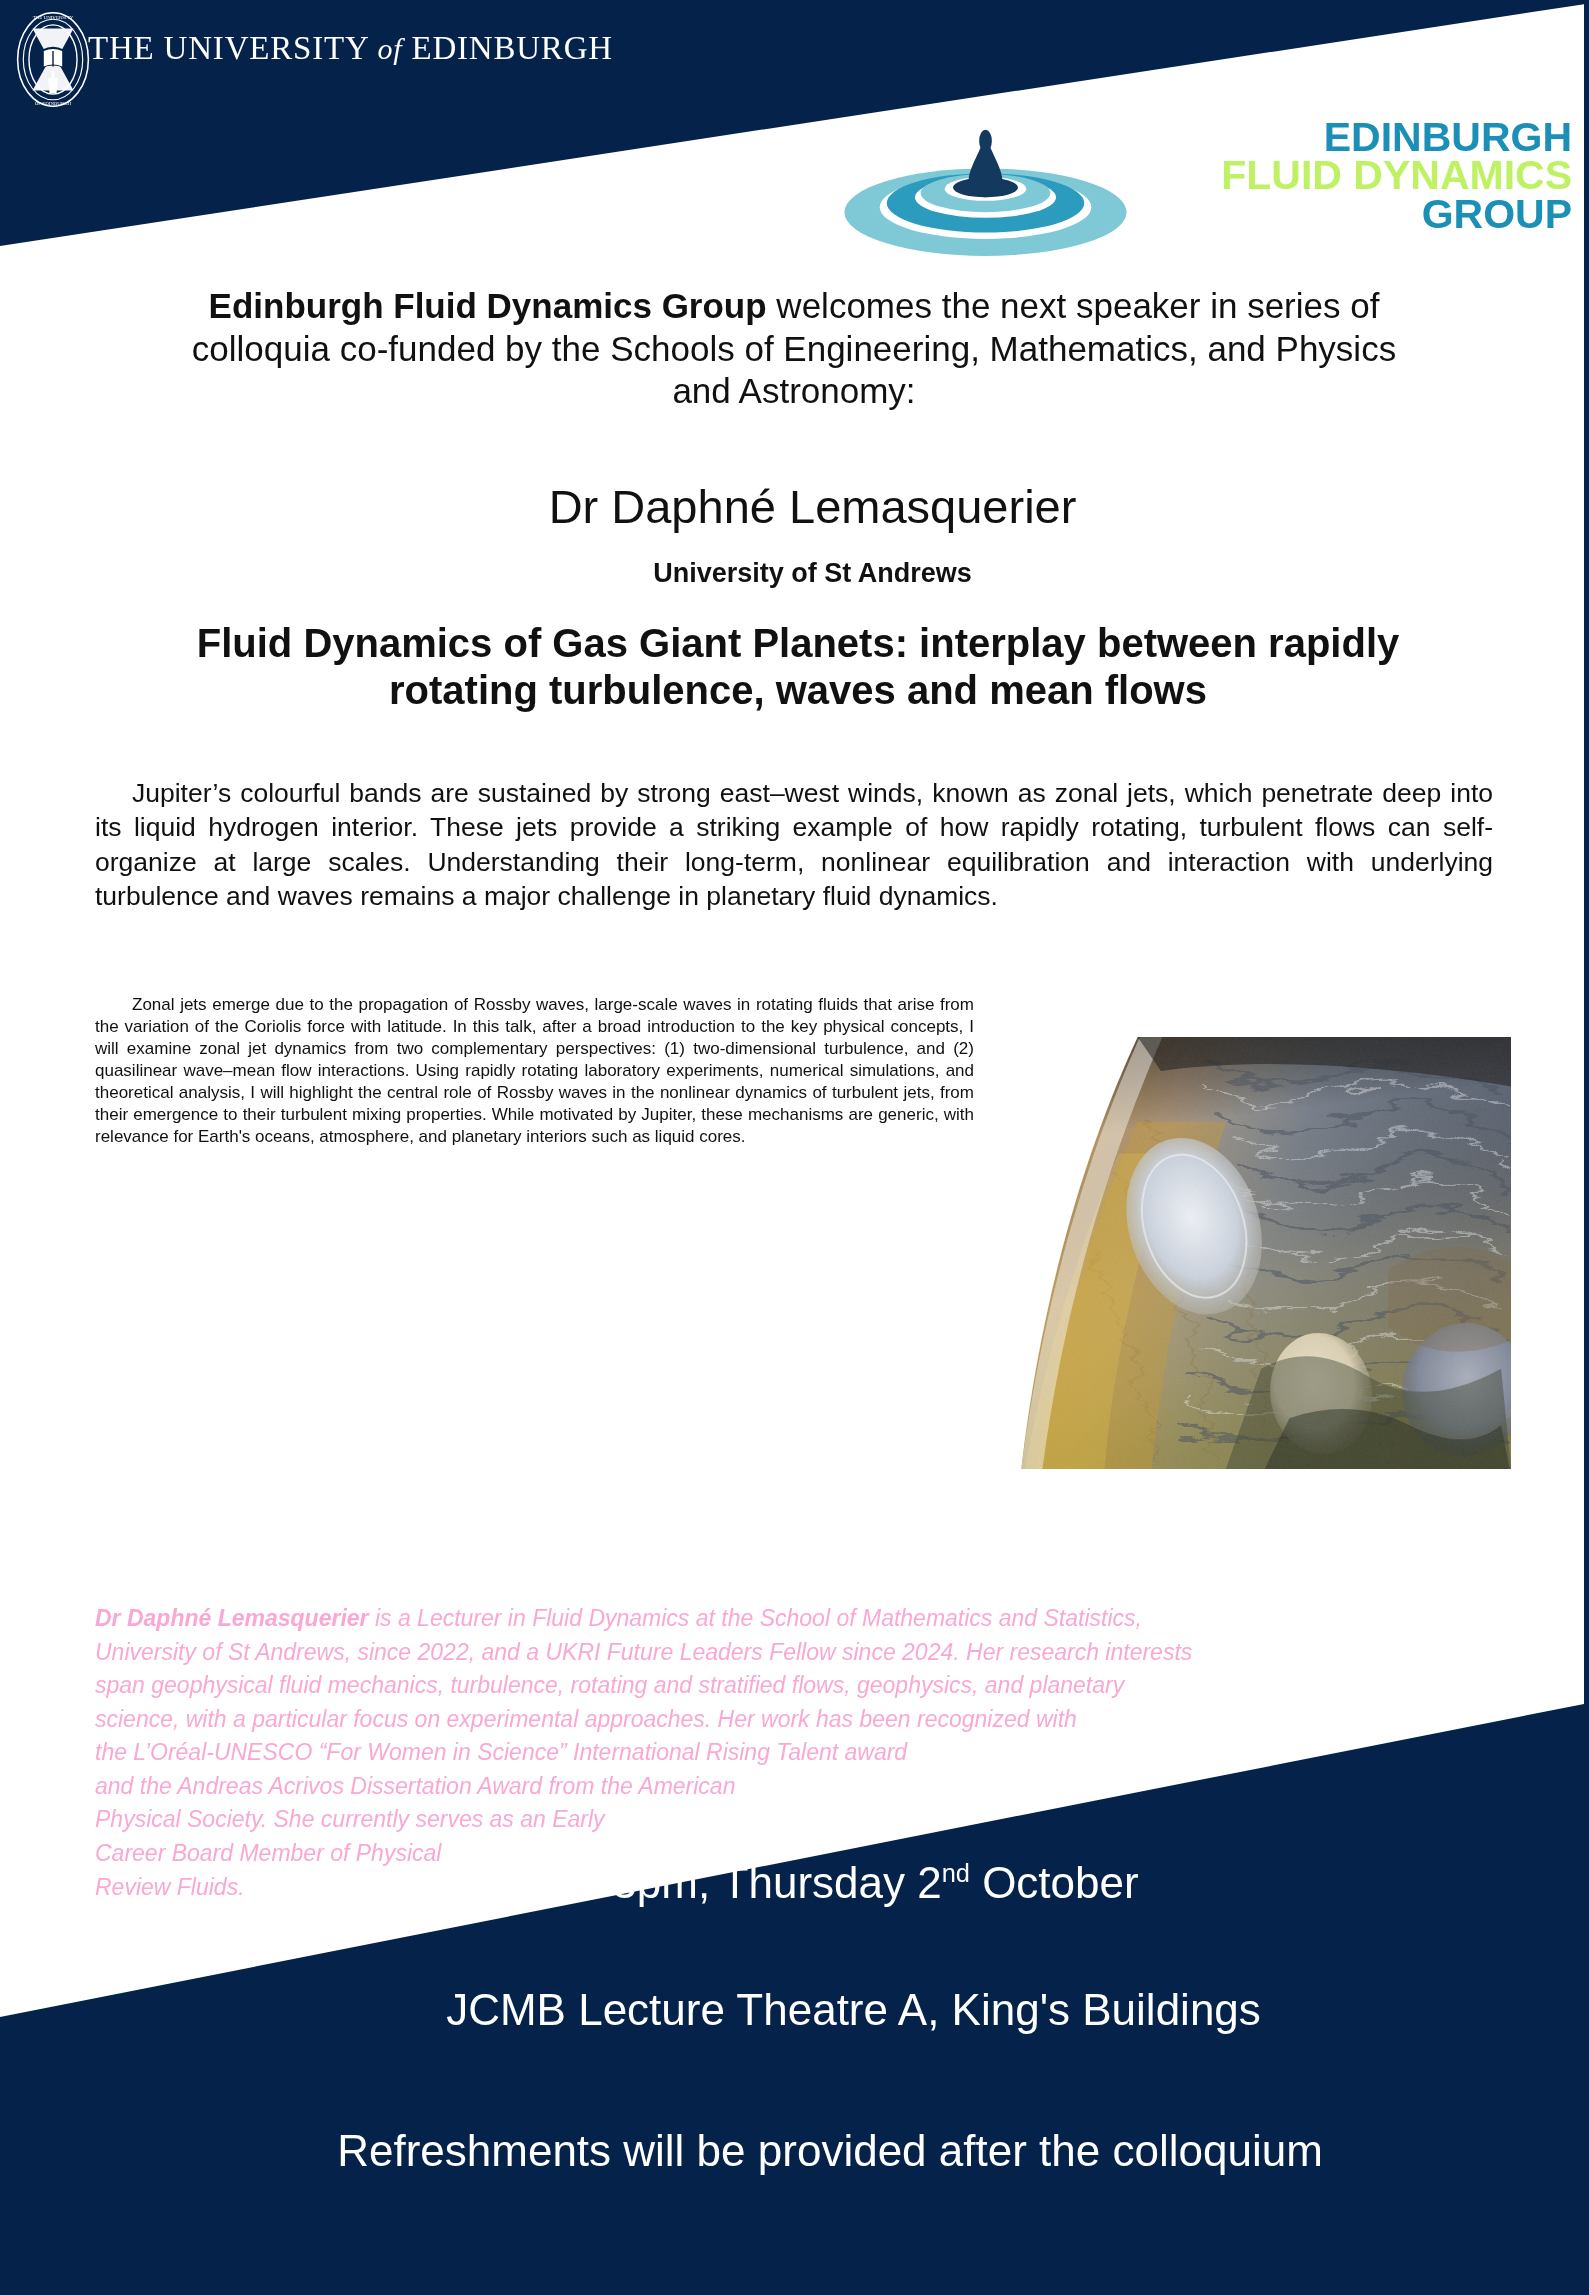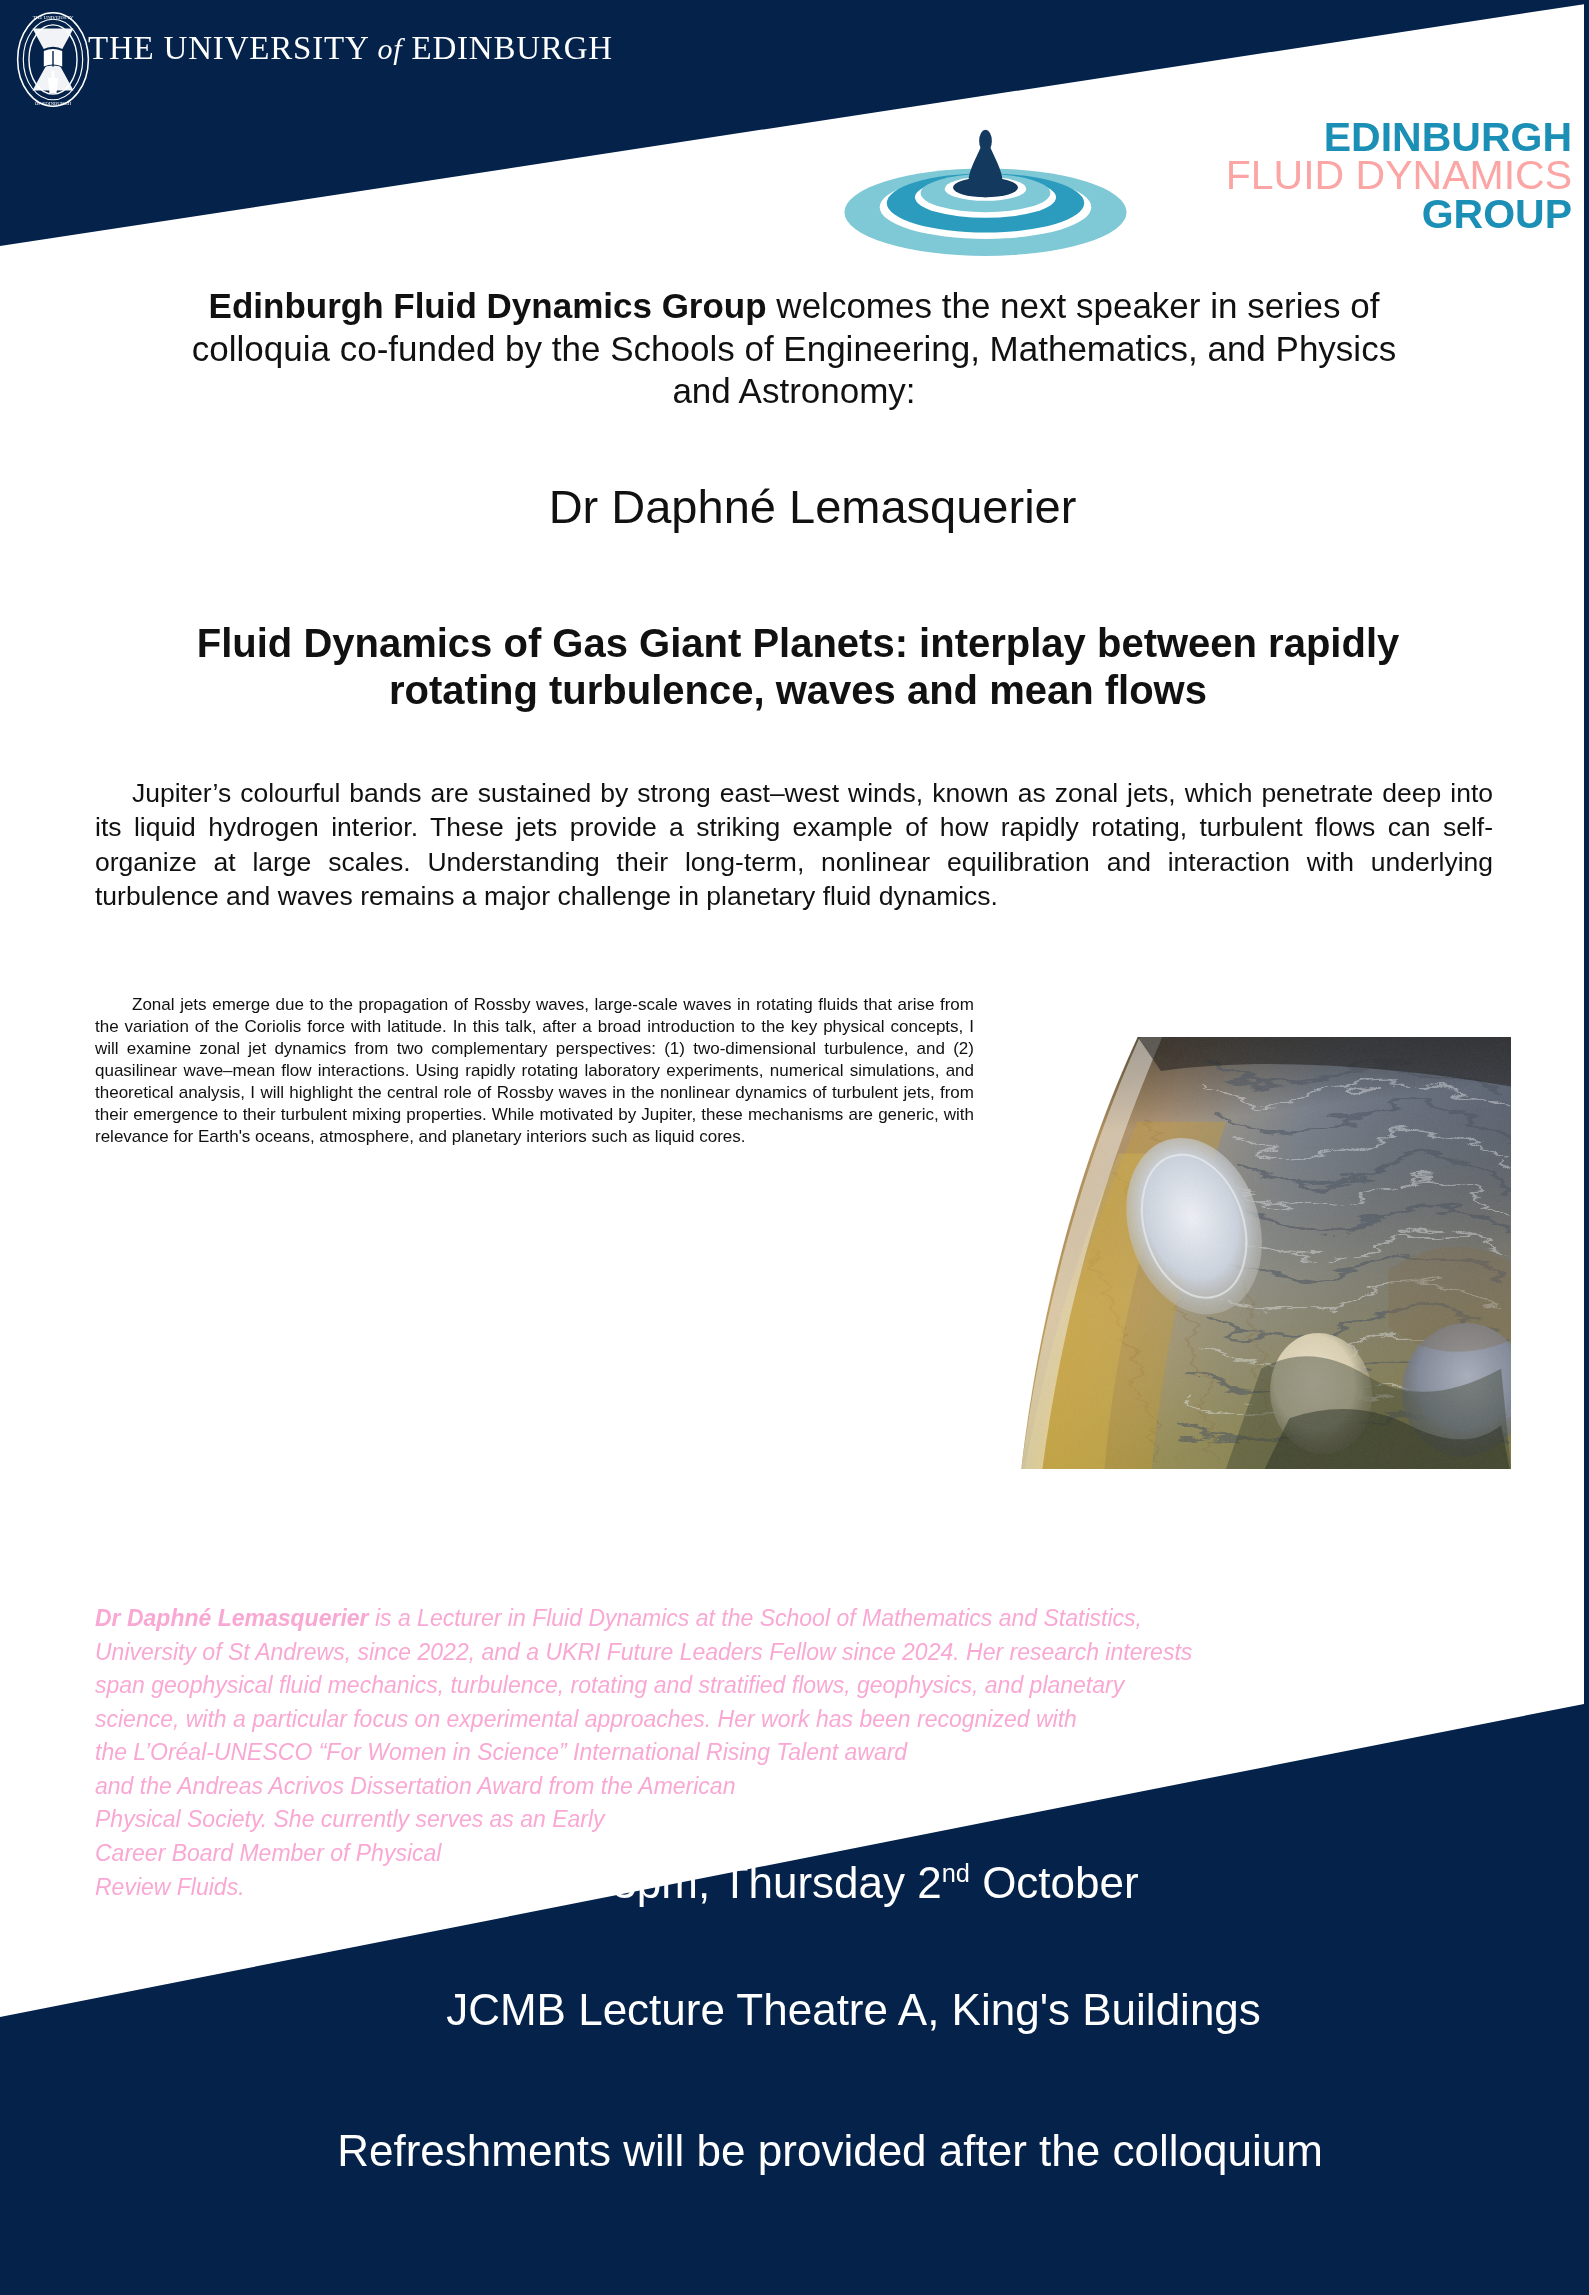--- a/index.html
+++ b/index.html
@@ -39,21 +39,21 @@
     color:#ffffff;font-family:"Liberation Serif", serif;
     font-size:33px;letter-spacing:0.8px;white-space:nowrap;
   }
   .uoe-title i{font-style:italic;font-size:30px;}
 
   
   .efd{position:absolute;left:837px;top:124px;width:735px;height:138px;}
   .efd-mark{position:absolute;left:0px;top:0px;width:297px;height:134px;}
   .efd-words{position:absolute;left:304px;top:-5.7px;width:431px;text-align:right;line-height:0.93;}
   .efd-l1{font-size:41px;font-weight:bold;color:#1b8fb5;letter-spacing:0px;}
-  .efd-l2{font-size:41px;font-weight:normal;color:#fca5a5;letter-spacing:0px;}
+  .efd-l2{font-size:41px;font-weight:bold;color:#bef264;letter-spacing:0px;}
   .efd-l3{font-size:41px;font-weight:bold;color:#1b8fb5;letter-spacing:0px;}
 
   
   .content{position:absolute;left:0;top:0;width:1589px;height:2295px;}
 
   .intro{
     position:absolute;left:162px;top:285px;width:1264px;
     text-align:center;color:#111;
     font-size:35px;line-height:1.22;
     font-stretch:condensed;
@@ -174,20 +174,21 @@
     </div>
   </div>
 
   <div class="content">
 
     <div class="intro">
       <b>Edinburgh Fluid Dynamics Group</b><span> welcomes the next speaker in series of colloquia co-funded by the Schools of Engineering, Mathematics, and Physics and Astronomy:</span>
     </div>
 
     <div class="speaker-name">Dr Daphné Lemasquerier</div>
+    <div class="speaker-affil">University of St Andrews</div>
     <div class="talk-title">Fluid Dynamics of Gas Giant Planets: interplay between rapidly rotating turbulence, waves and mean flows</div>
 
     <div class="abstract">
       <p>Jupiter’s colourful bands are sustained by strong east–west winds, known as zonal jets, which penetrate deep into its liquid hydrogen interior. These jets provide a striking example of how rapidly rotating, turbulent flows can self-organize at large scales. Understanding their long-term, nonlinear equilibration and interaction with underlying turbulence and waves remains a major challenge in planetary fluid dynamics.</p>
     </div>
 
     <div class="abstract-col">
       <p>Zonal jets emerge due to the propagation of Rossby waves, large-scale waves in rotating fluids that arise from the variation of the Coriolis force with latitude. In this talk, after a broad introduction to the key physical concepts, I will examine zonal jet dynamics from two complementary perspectives: (1) two-dimensional turbulence, and (2) quasilinear wave–mean flow interactions. Using rapidly rotating laboratory experiments, numerical simulations, and theoretical analysis, I will highlight the central role of Rossby waves in the nonlinear dynamics of turbulent jets, from their emergence to their turbulent mixing properties. While motivated by Jupiter, these mechanisms are generic, with relevance for Earth's oceans, atmosphere, and planetary interiors such as liquid cores.</p>
     </div>
 

